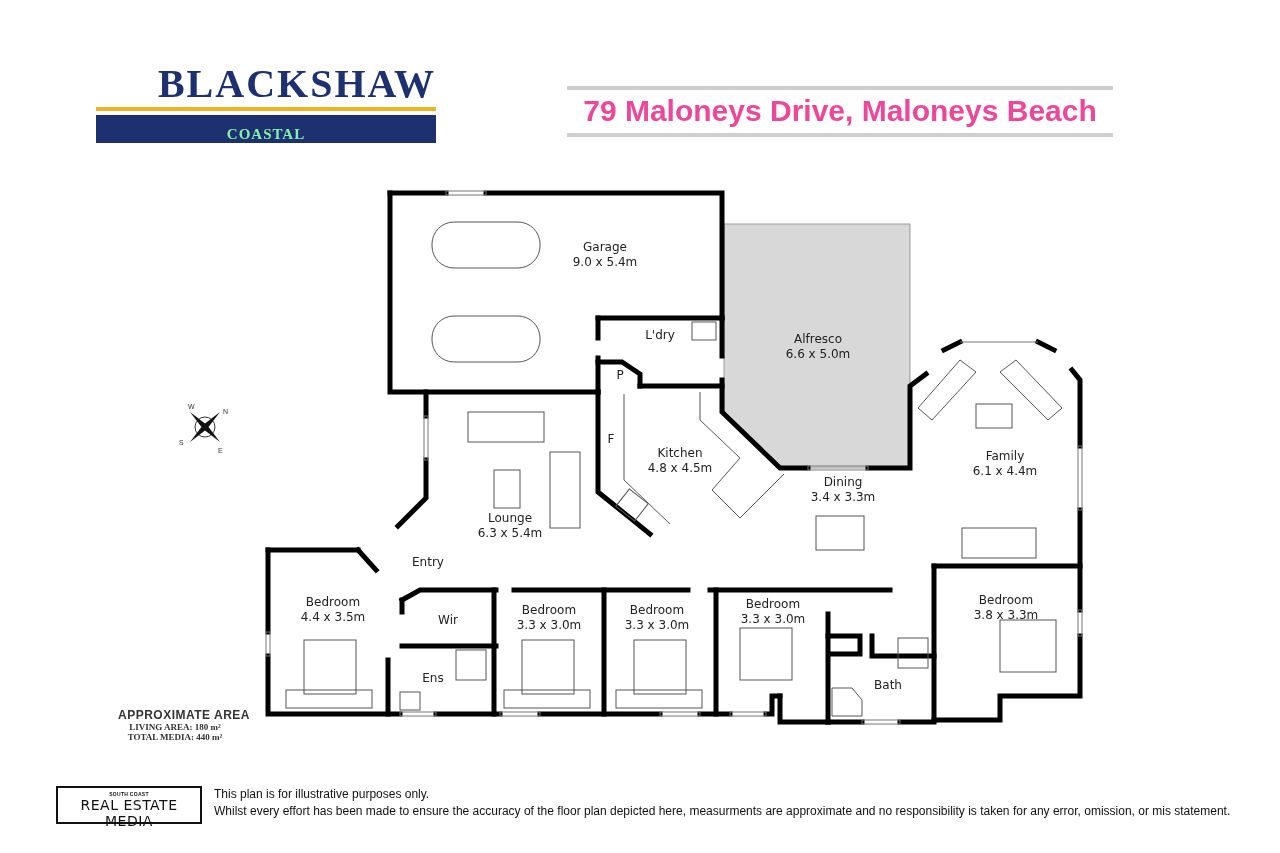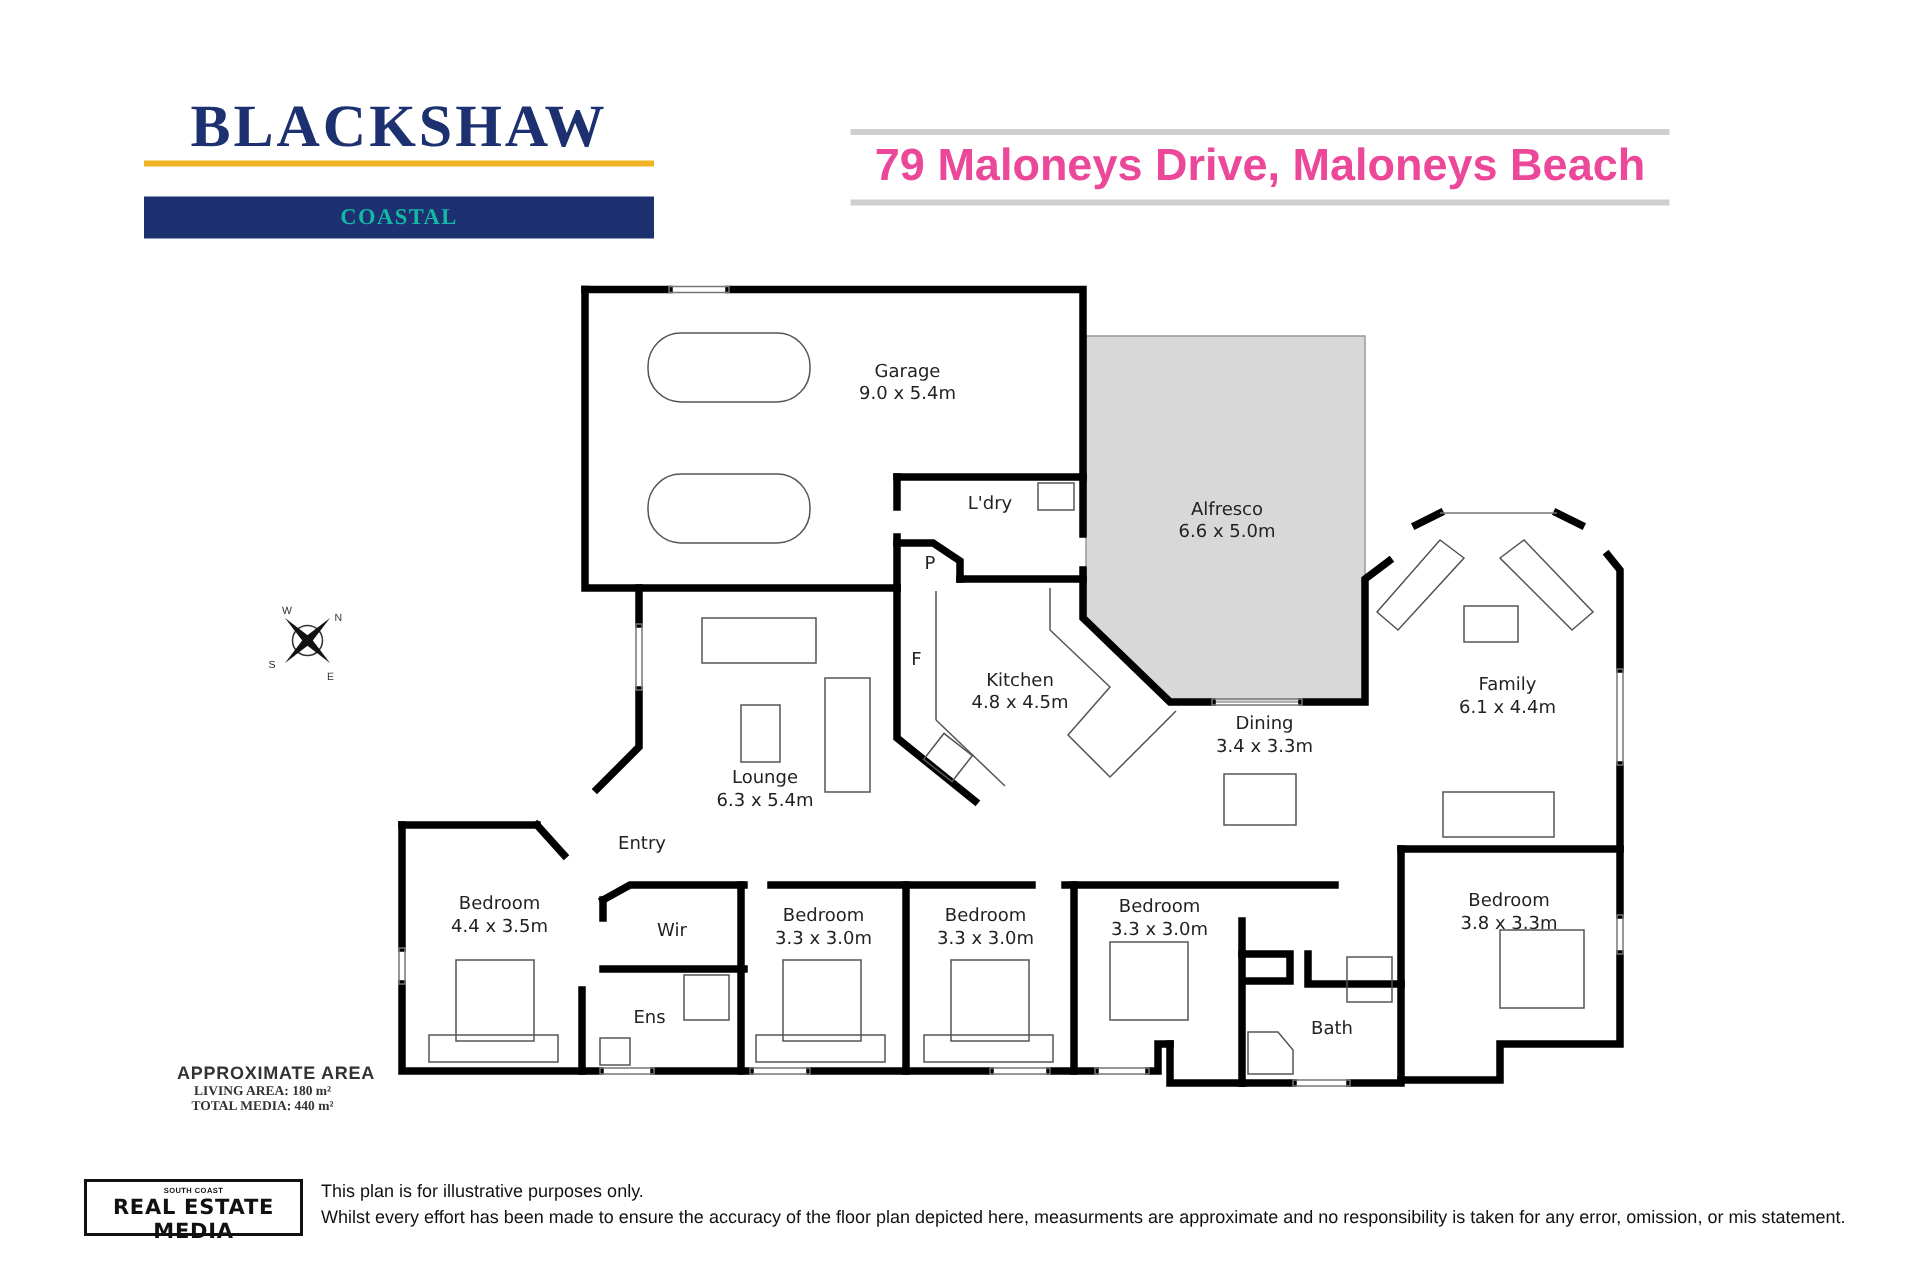--- a/index.html
+++ b/index.html
@@ -1,31 +1,31 @@
 <!DOCTYPE html>
 <html><head>
 <meta charset="utf-8">
 <style>
   html, body { margin:0; padding:0; background:#ffffff; }
   body { width:1280px; height:853px; position:relative; overflow:hidden; font-family:"Liberation Sans", sans-serif; color:#111; }
   .logo { position:absolute; left:96px; top:64px; width:340px; }
-  .logo-word { font-family:"Liberation Serif", "DejaVu Serif", serif; font-weight:bold; font-size:40px; color:#1d3170; letter-spacing:2px; line-height:40px; text-align:center; }
+  .logo-word { font-family:"Liberation Serif", "DejaVu Serif", serif; font-weight:bold; font-size:40px; color:#1d3170; letter-spacing:2px; line-height:40px; text-align:right; }
   .logo-gold { height:4px; background:#f0b323; margin-top:3px; }
-  .logo-bar { margin-top:20px; height:28px; background:#1d3170; color:#14b8a6; font-family:"Liberation Serif", serif; font-size:15px; font-weight:bold; letter-spacing:1px; display:flex; align-items:center; justify-content:center; }
+  .logo-bar { margin-top:4px; height:28px; background:#1d3170; color:#86efac; font-family:"Liberation Serif", serif; font-size:15px; font-weight:bold; letter-spacing:1px; display:flex; align-items:flex-end; justify-content:center; }
   .title-wrap { position:absolute; left:567px; top:86px; width:546px; }
   .title-rule { height:4px; background:#cfcfcf; }
   .title-text { font-family:"Liberation Sans", sans-serif; font-weight:bold; font-size:30px; text-align:center; padding:4px 0 5px; color:#ec4899; white-space:nowrap; }
   .plan { position:absolute; left:0; top:0; }
   .room-label { font-family:"DejaVu Sans", sans-serif; font-size:12px; fill:#222; text-anchor:middle; }
   .area { position:absolute; left:100px; top:708px; width:150px; text-align:right; font-family:"Liberation Sans", sans-serif; color:#333;font-weight:bold; }
   .area-title { font-size:12px; letter-spacing:0.5px; }
   .area-row { font-size:9px; font-family:"Liberation Serif", serif; display:flex; justify-content:center; gap:0; }
   .rem { position:absolute; left:56px; top:786px; width:142px; height:34px; border:2px solid #111; text-align:center; }
   .rem-small { font-size:5px; font-weight:bold; margin-top:3px; letter-spacing:0.3px; }
-  .rem-big { font-family:"DejaVu Sans", sans-serif; font-weight:bold; font-size:14px; letter-spacing:0.5px; line-height:16px; }
+  .rem-big { font-family:"DejaVu Sans", sans-serif; font-weight:normal; font-size:14px; letter-spacing:0.5px; line-height:16px; }
   .disclaimer { position:absolute; left:214px; top:786px; font-size:12px; line-height:17px; color:#111; font-family:"Liberation Sans", sans-serif; }
   .compass { position:absolute; left:176px; top:400px; }
 </style>
 </head>
 <body>
 
 <div class="logo">
   <div class="logo-word">BLACKSHAW</div>
   <div class="logo-gold"></div>
   <div class="logo-bar">

